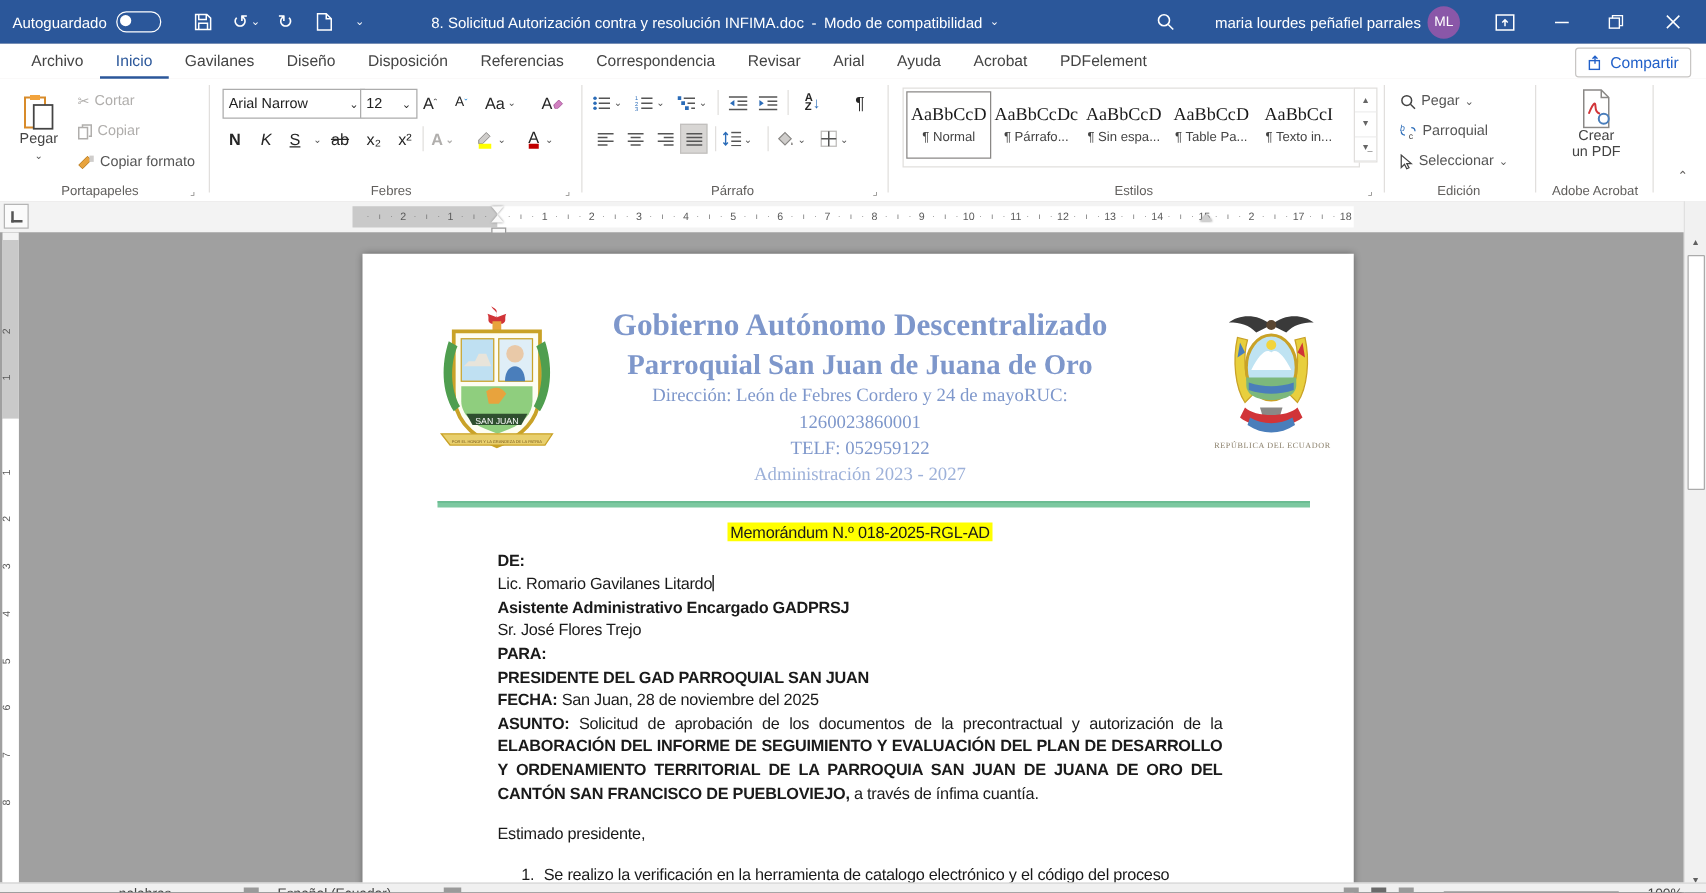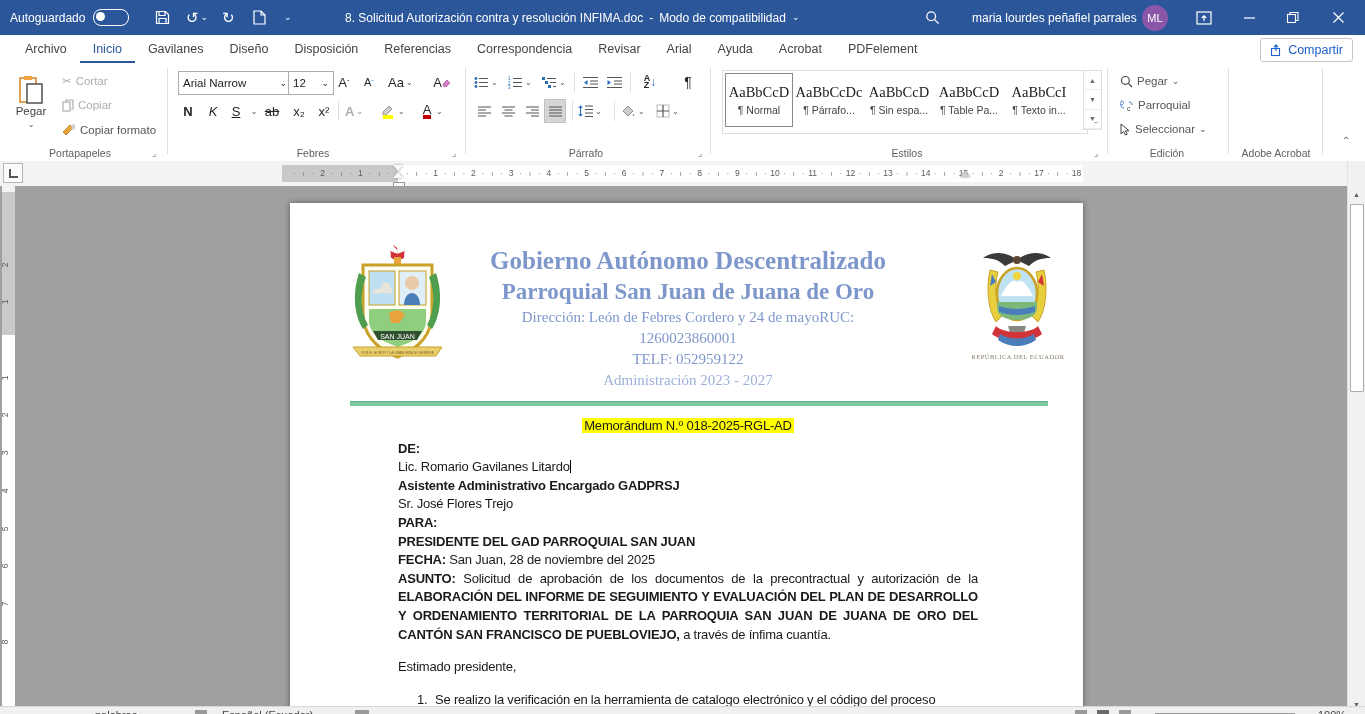--- a/index.html
+++ b/index.html
@@ -453,20 +453,30 @@
     <div class="smallbtn" style="left:1120px;top:56px">
       <svg width="11" height="13" viewBox="0 0 11 13">
           <path d="M1 1v10l2.6-2.6L5.4 12l1.8-.8-1.8-3.4H9z" fill="#fff" stroke="#444" stroke-width="1"></path>
         </svg>
       <span>Seleccionar</span>
         <span class="chev" style="color:#555">⌄</span>
     </div>
     <div class="group-label" style="left:1108px;width:118px">Edición</div>
     <div class="vsep" style="left:1228px"></div>
 
+    <div class="bigbtn" style="left:1238px;top:8px;width:78px">
+      <svg width="28" height="32" viewBox="0 0 28 32">
+          <path d="M4 1h14l6 6v24H4z" fill="#fff" stroke="#8a8886" stroke-width="1.2"></path>
+          <path d="M18 1v6h6" fill="none" stroke="#8a8886" stroke-width="1.2"></path>
+          <path d="M8 20c2-5 4-9 5-8s-1 7 4 8" fill="none" stroke="#d13438" stroke-width="1.6"></path>
+          <circle cx="20" cy="24" r="4" fill="none" stroke="#4a7ebb" stroke-width="1.6"></circle>
+        </svg>
+      <span>Crear</span>
+      <span>un PDF</span>
+    </div>
     <div class="group-label" style="left:1228px;width:96px">Adobe Acrobat</div>
     <div class="vsep" style="left:1322px"></div>
     <div style="position:absolute;left:1342px;top:72px;font-size:10px;color:#605e5c">⌃</div>
   </div>
 
   <div class="rulerbar">
     <div class="tabselector">
         <i></i>
       </div>
     <div class="hruler" id="hruler">

